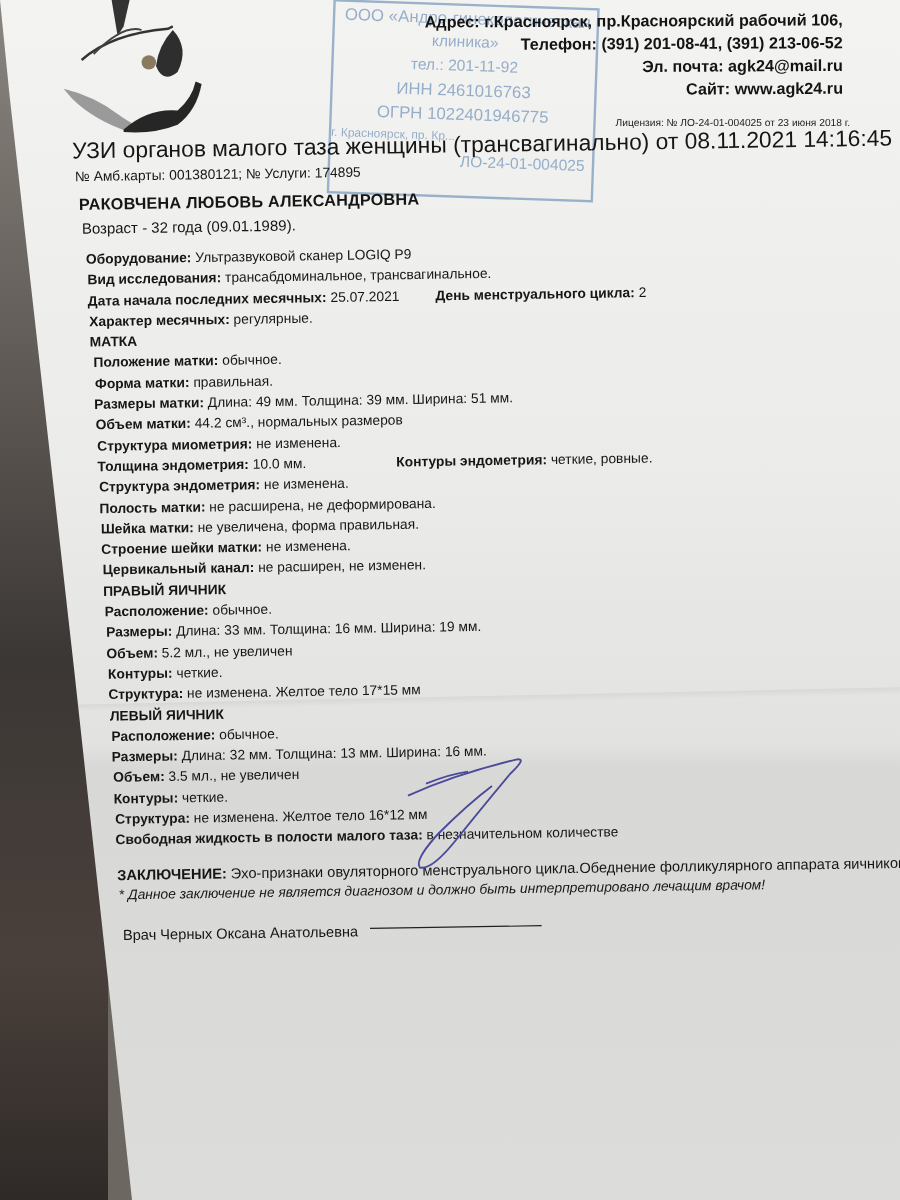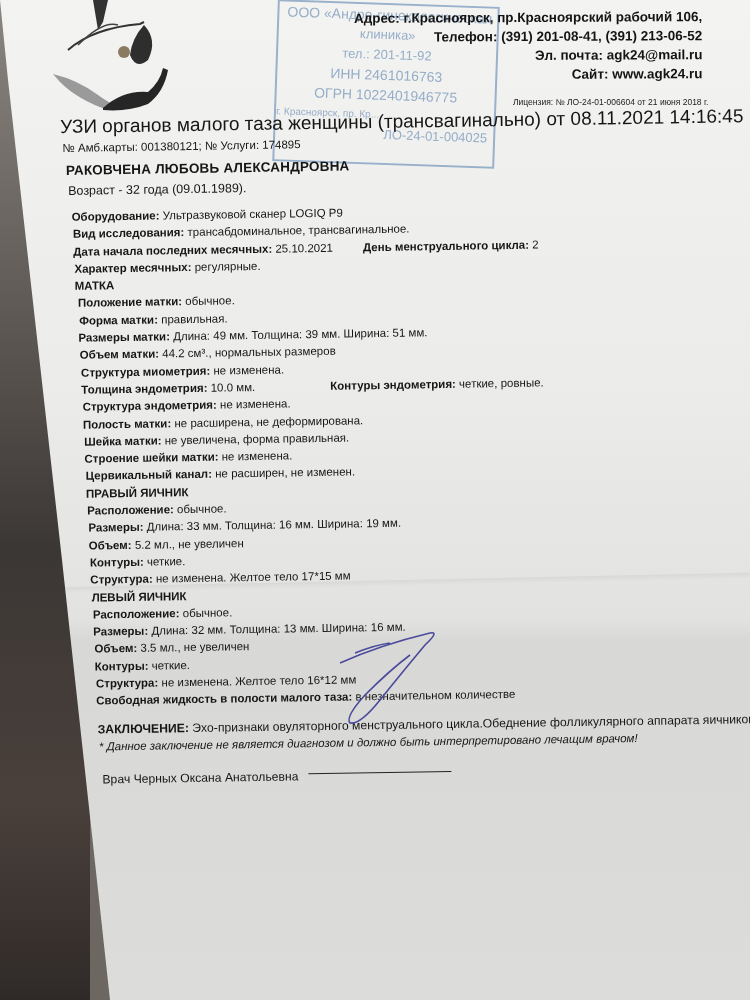--- a/index.html
+++ b/index.html
@@ -82,32 +82,32 @@
     <span class="line" style="text-align:left;font-size:10px;">г. Красноярск, пр. Кр...</span>
     <span class="line" style="text-align:right;padding-right:6px;">ЛО-24-01-004025</span>
   </div>
 
   <div class="contacts">
     <div>Адрес: г.Красноярск, пр.Красноярский рабочий 106,</div>
     <div>Телефон: (391) 201-08-41, (391) 213-06-52</div>
     <div>Эл. почта: agk24@mail.ru</div>
     <div>Сайт: www.agk24.ru</div>
   </div>
-  <div class="license">Лицензия: № ЛО-24-01-006604 от 21 июня 2018 г.</div>
+  <div class="license">Лицензия: № ЛО-24-01-004025 от 23 июня 2018 г.</div>
 
   <div class="doc">
     <div class="title">УЗИ органов малого таза женщины (трансвагинально) от 08.11.2021 14:16:45</div>
     <div class="meta">№ Амб.карты: 001380121; № Услуги: 174895</div>
     <div class="patient">РАКОВЧЕНА ЛЮБОВЬ АЛЕКСАНДРОВНА</div>
     <div class="age">Возраст - 32 года (09.01.1989).</div>
 
     <div class="fields">
       <div class="row"><span class="lbl">Оборудование:</span><span> Ультразвуковой сканер LOGIQ P9</span></div>
       <div class="row" style="margin-left:1px"><span class="lbl">Вид исследования:</span><span> трансабдоминальное, трансвагинальное.</span></div>
-      <div class="row" style="margin-left:1px"><span class="lbl">Дата начала последних месячных:</span><span> 25.10.2021</span><span class="inline2"><span class="lbl">День менструального цикла:</span><span> 2</span></span></div>
+      <div class="row" style="margin-left:1px"><span class="lbl">Дата начала последних месячных:</span><span> 25.07.2021</span><span class="inline2"><span class="lbl">День менструального цикла:</span><span> 2</span></span></div>
       <div class="row" style="margin-left:2px"><span class="lbl">Характер месячных:</span><span> регулярные.</span></div>
 
       <div class="row sec" style="margin-left:2px">МАТКА</div>
       <div class="row" style="margin-left:5px"><span class="lbl">Положение матки:</span><span> обычное.</span></div>
       <div class="row" style="margin-left:6px"><span class="lbl">Форма матки:</span><span> правильная.</span></div>
       <div class="row" style="margin-left:5px"><span class="lbl">Размеры матки:</span><span> Длина: 49 мм.  Толщина: 39 мм.  Ширина: 51 мм.</span></div>
       <div class="row" style="margin-left:6px"><span class="lbl">Объем матки:</span><span> 44.2 см³., нормальных размеров</span></div>
       <div class="row" style="margin-left:7px"><span class="lbl">Структура  миометрия:</span><span> не изменена.</span></div>
       <div class="row" style="margin-left:7px"><span class="lbl">Толщина эндометрия:</span><span> 10.0 мм.</span><span class="inline2b"><span class="lbl">Контуры эндометрия:</span><span> четкие, ровные.</span></span></div>
       <div class="row" style="margin-left:8px"><span class="lbl">Структура  эндометрия:</span><span> не изменена.</span></div>

